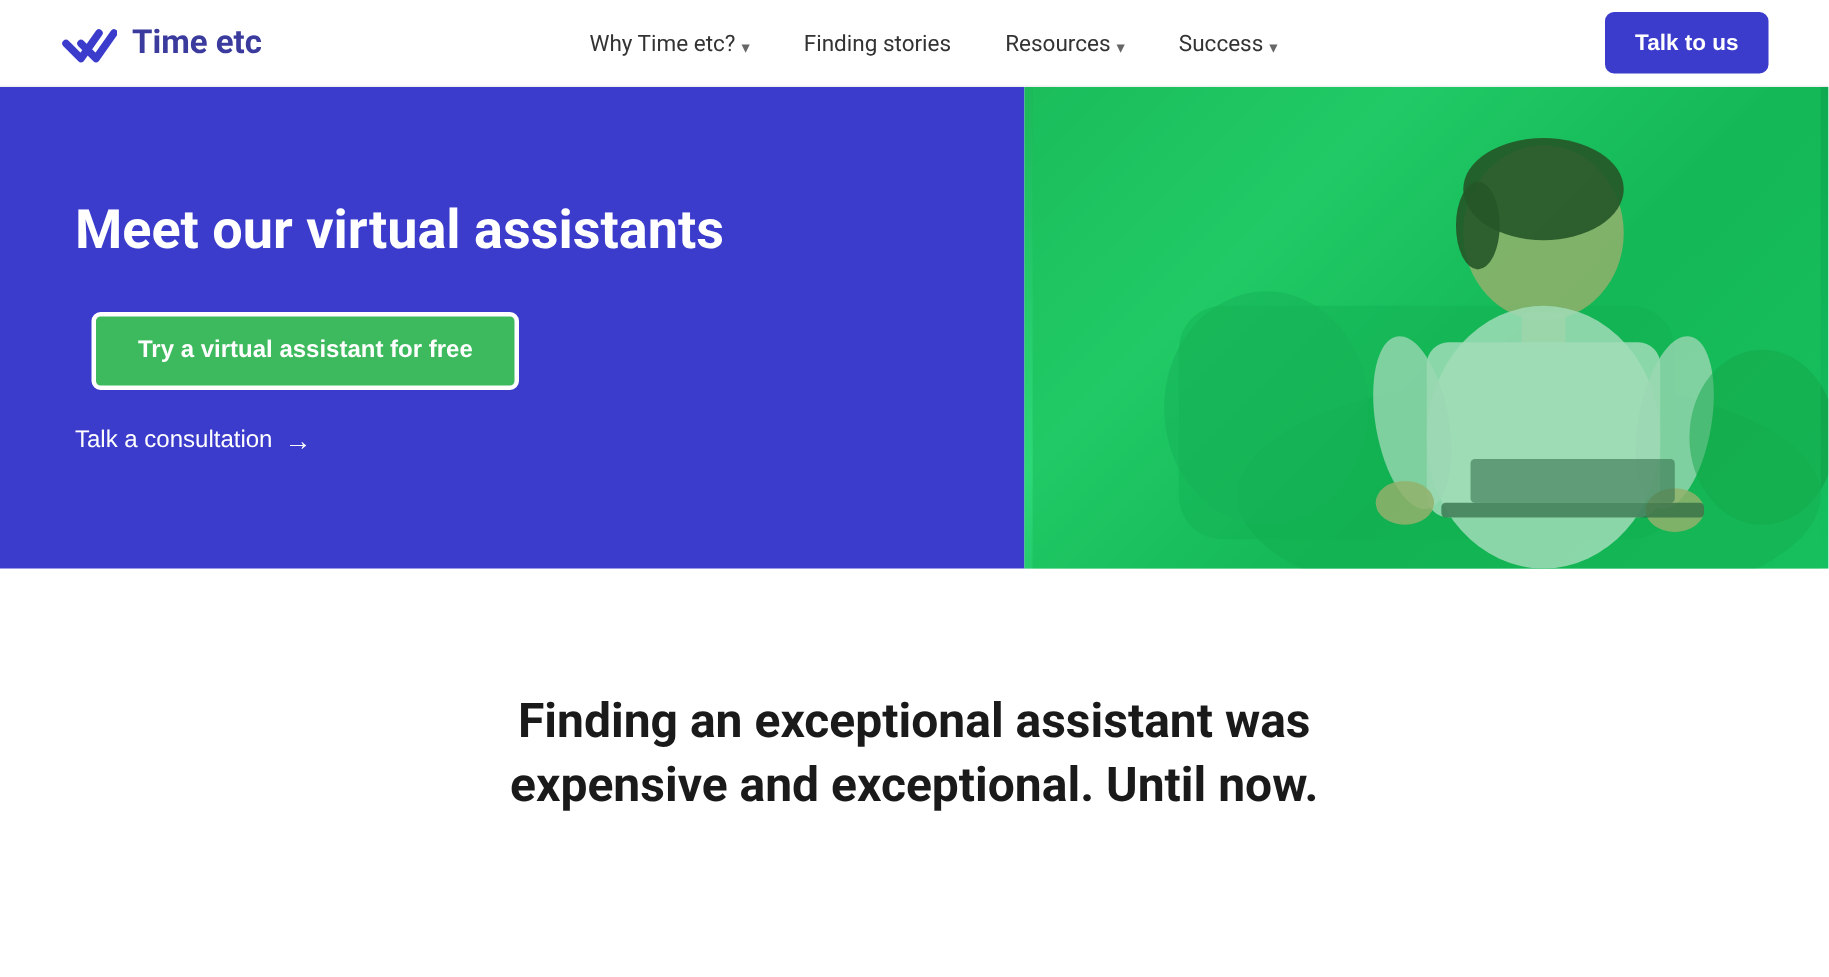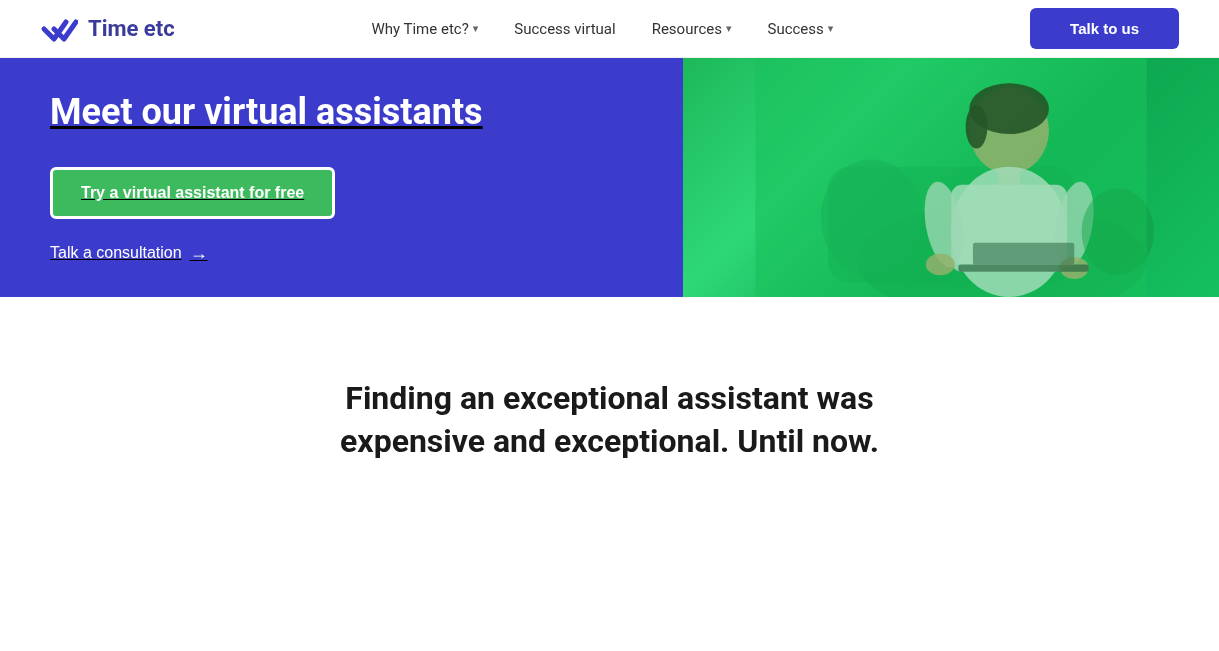--- a/index.html
+++ b/index.html
@@ -45,21 +45,21 @@
     }
 
     .nav {
       display: flex;
       align-items: center;
       gap: 8px;
     }
 
     .nav-item {
       display: flex;
-      align-items: center;
+      align-items: flex-end;
       gap: 4px;
       padding: 8px 14px;
       font-size: 15px;
       color: #333;
       cursor: pointer;
       white-space: nowrap;
     }
 
     .nav-item .chevron {
       font-size: 11px;
@@ -70,21 +70,21 @@
       display: flex;
       align-items: center;
       gap: 12px;
     }
 
     .btn-talk {
       background: #3b3bcc;
       color: #fff;
       border: none;
       border-radius: 6px;
-      padding: 12px 40px;
+      padding: 12px 20px;
       font-size: 15px;
       font-weight: 600;
       cursor: pointer;
       white-space: nowrap;
     }
 
     .btn-free-trial {
       background: #3dba5e;
       color: #fff;
       border: none;
@@ -92,23 +92,22 @@
       padding: 12px 24px;
       font-size: 15px;
       font-weight: 600;
       cursor: pointer;
       white-space: nowrap;
     }
 
     
     .hero {
       display: flex;
-      height: 239px;
+      height: 321px;
       width: 100%;
-      text-decoration: underline;
     }
 
     .hero-left {
       background: #3b3bcc;
       width: 56%;
       display: flex;
       flex-direction: column;
       justify-content: center;
       padding: 50px 50px;
     }
@@ -126,20 +125,21 @@
       color: #fff;
       border: 3px solid #fff;
       border-radius: 6px;
       padding: 14px 28px;
       font-size: 16px;
       font-weight: 600;
       cursor: pointer;
       display: inline-block;
       margin-bottom: 24px;
       width: fit-content;
+      margin-left: 11px;
     }
 
     .btn-consultation {
       display: flex;
       align-items: center;
       gap: 8px;
       color: #fff;
       font-size: 16px;
       font-weight: 500;
       cursor: pointer;
@@ -196,21 +196,21 @@
     </svg>
     <span class="logo-text">Time etc</span>
   </a>
 
   <nav class="nav">
     <div class="nav-item">
       <span>Why Time etc?</span>
       <span class="chevron">▾</span>
     </div>
     <div class="nav-item">
-      <span>Success virtual</span>
+      <span>Finding stories</span>
     </div>
     <div class="nav-item">
       <span>Resources</span>
       <span class="chevron">▾</span>
     </div>
     <div class="nav-item">
       <span>Success</span>
       <span class="chevron">▾</span>
     </div>
   </nav>

